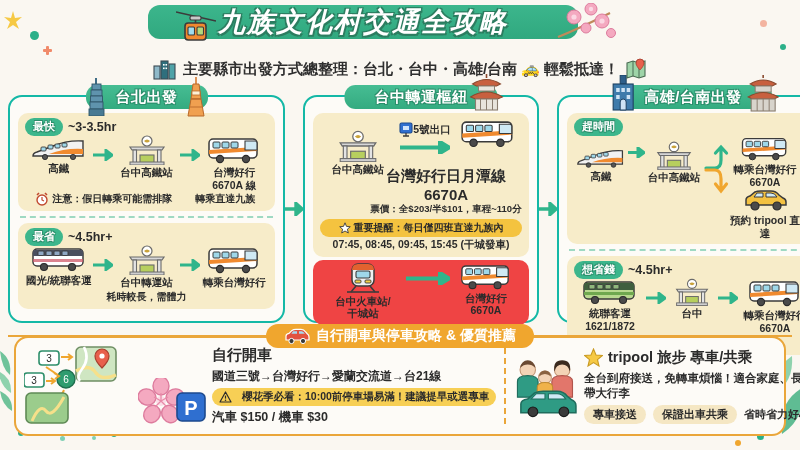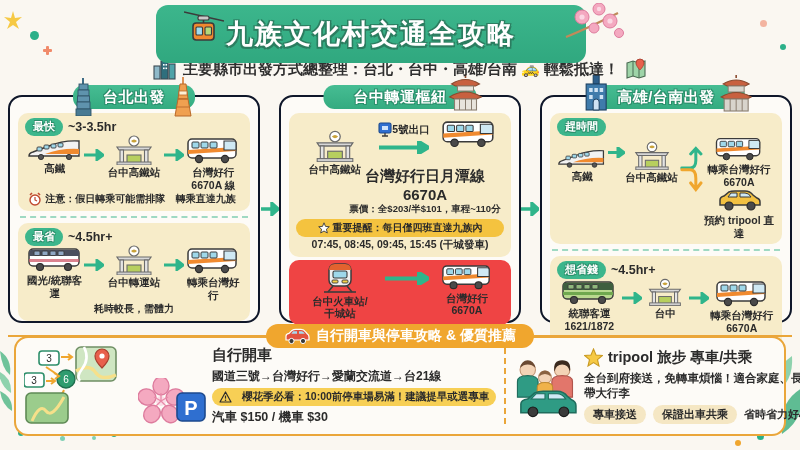--- a/index.html
+++ b/index.html
@@ -17,25 +17,26 @@
   .plus::before, .plus::after {
     content: ""; position: absolute; background: #f08a6a; border-radius: 1px;
   }
   .plus::before { width: 9px; height: 3px; top: 3px; left: 0; }
   .plus::after  { width: 3px; height: 9px; top: 0; left: 3px; }
 
   .leafdeco { position: absolute; }
 
   
   .title-banner {
-    position: absolute; left: 156px; top: 5px; width: 430px; height: 58px;
+    position: absolute; left: 148px; top: 5px; width: 430px; height: 34px;
     background: linear-gradient(180deg,#3cb68c 0%,#30a87f 100%);
     border-radius: 12px;
     display: flex; align-items: center; justify-content: center;
     z-index: 5;
+    font-style: italic;
   }
   .title-text {
     font-size: 27px; font-weight: bold; color: #ffffff; letter-spacing: 2px;
     text-shadow: -1.5px -1.5px 0 #2c7d60, 1.5px -1.5px 0 #2c7d60,
                  -1.5px 1.5px 0 #2c7d60, 1.5px 1.5px 0 #2c7d60;
     white-space: nowrap;
   }
   .cable-icon { position: absolute; left: 28px; top: 4px; }
   .sakura-cluster { position: absolute; right: -38px; top: -2px; }
 
@@ -48,22 +49,22 @@
   .subtitle-text {
     font-size: 15px; font-weight: bold; color: #2f2f2f; white-space: nowrap;
   }
 
   
   .columns {
     position: absolute; left: 8px; top: 95px; width: 784px; height: 228px;
     display: flex; align-items: stretch;
   }
   .col {
-    width: 252px; position: relative;
-    border: 2px solid #0f172a; border-radius: 14px;
+    width: 277px; position: relative;
+    border: 2px solid #14b8a6; border-radius: 14px;
     background: #fdfbf7;
     padding: 16px 8px 8px 8px;
     display: flex; flex-direction: column; gap: 3px;
   }
   .col-head {
     position: absolute; left: 50%; transform: translateX(-50%); top: -12px;
     background: linear-gradient(180deg,#46bd93 0%,#34ab80 100%);
     border-radius: 11px; height: 24px; padding: 0 30px;
     display: flex; align-items: center; justify-content: center;
     white-space: nowrap; z-index: 3;

